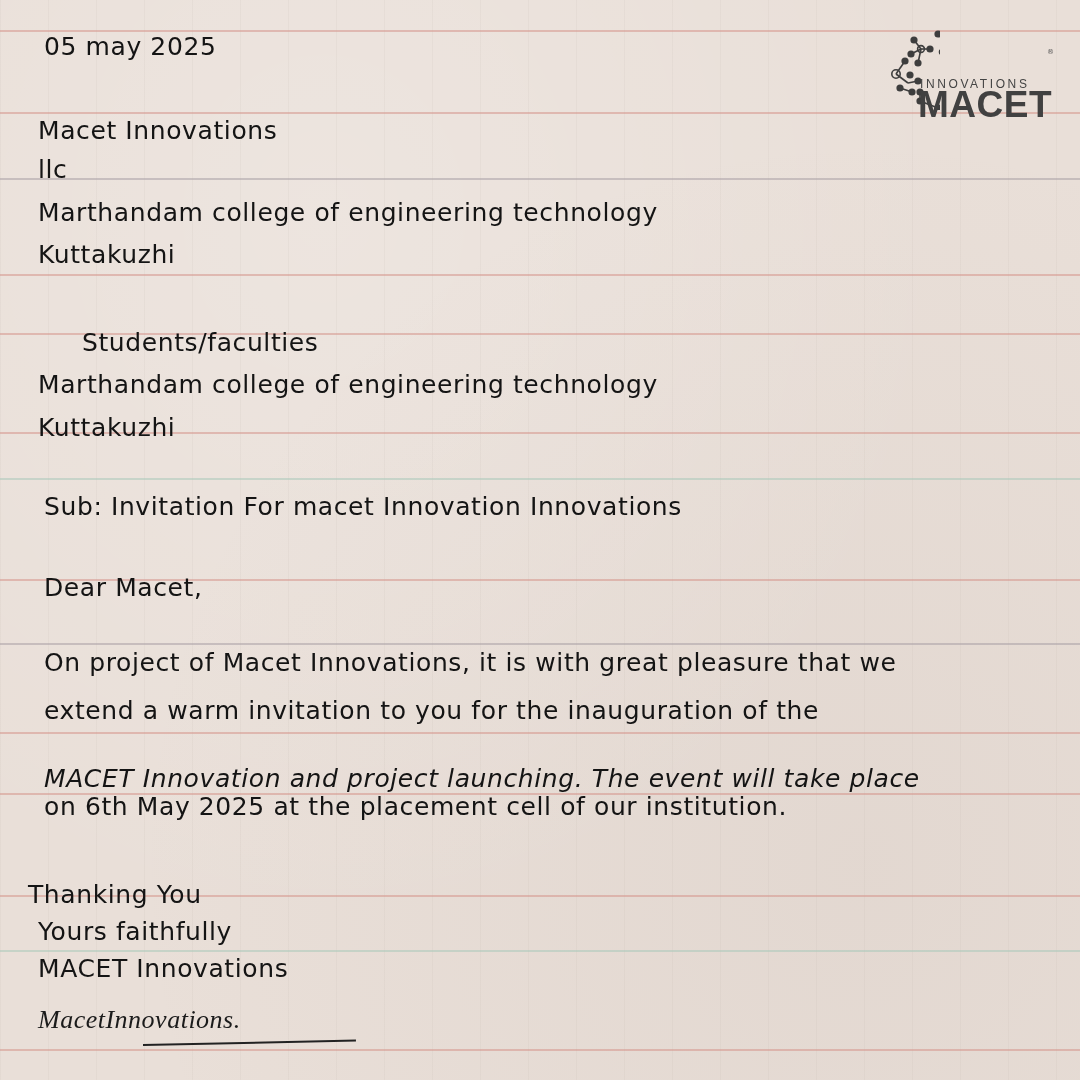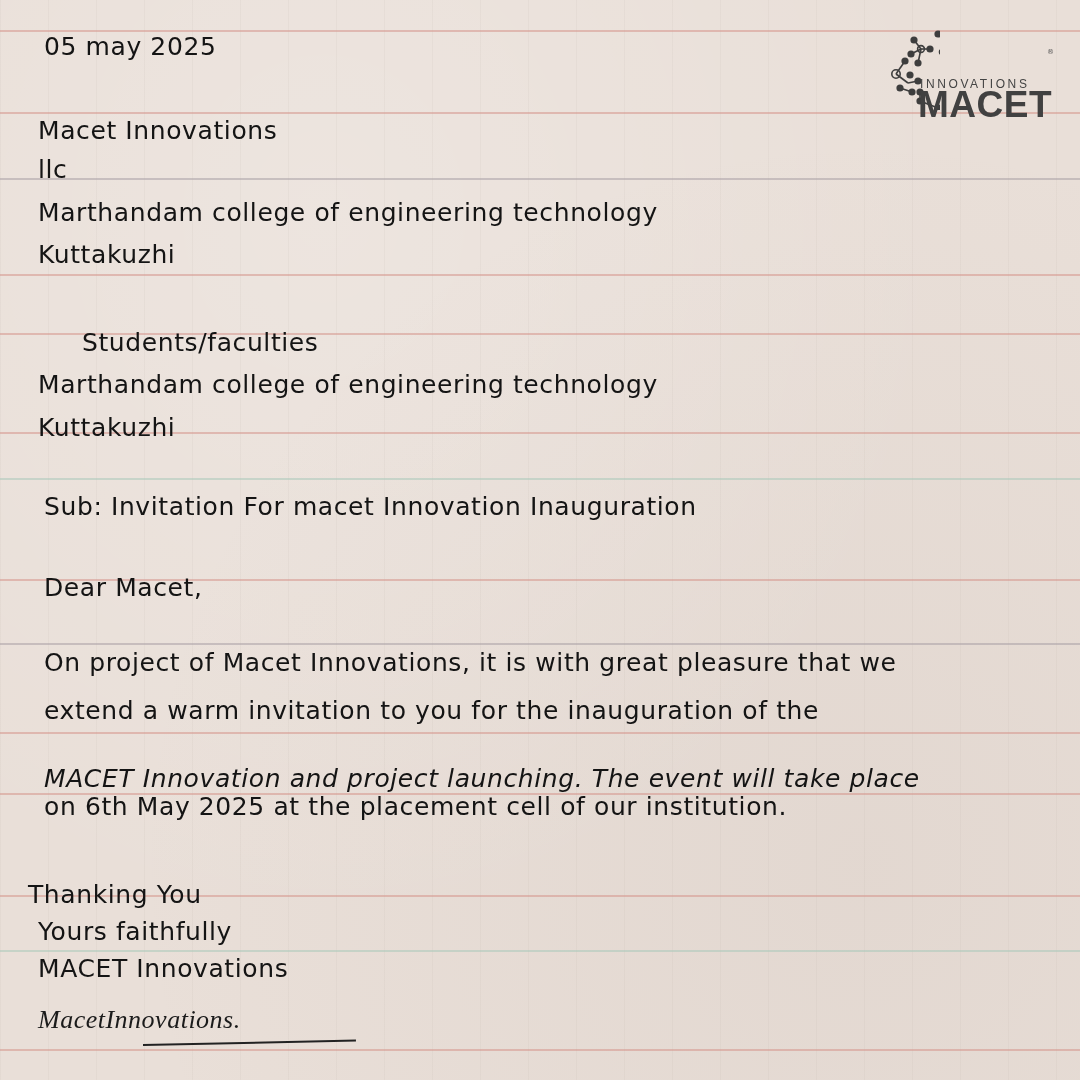--- a/index.html
+++ b/index.html
@@ -87,21 +87,21 @@
 
 <div class="line" style="left:38px; top:116px;">Macet Innovations</div>
 <div class="line" style="left:38px; top:155px;">llc</div>
 <div class="line" style="left:38px; top:198px;">Marthandam college of engineering technology</div>
 <div class="line" style="left:38px; top:240px;">Kuttakuzhi</div>
 
 <div class="line" style="left:38px; top:328px;margin-left:44px;">Students/faculties</div>
 <div class="line" style="left:38px; top:370px;">Marthandam college of engineering technology</div>
 <div class="line" style="left:38px; top:413px;">Kuttakuzhi</div>
 
-<div class="line" style="left:44px; top:492px;">Sub: Invitation For macet Innovation Inauguration</div>
+<div class="line" style="left:44px; top:492px;">Sub: Invitation For macet Innovation Innovations</div>
 
 <div class="line" style="left:44px; top:573px;">Dear Macet,</div>
 
 <div class="line" style="left:44px; top:648px;">On project of Macet Innovations, it is with great pleasure that we</div>
 <div class="line" style="left:44px; top:696px;">extend a warm invitation to you for the inauguration of the</div>
 <div class="line" style="left:44px; top:764px;font-style:italic;">MACET Innovation and project launching. The event will take place</div>
 <div class="line" style="left:44px; top:792px;">on 6th May 2025 at the placement cell of our institution.</div>
 
 <div class="line" style="left:28px; top:880px;">Thanking You</div>
 <div class="line" style="left:38px; top:917px;">Yours faithfully</div>

